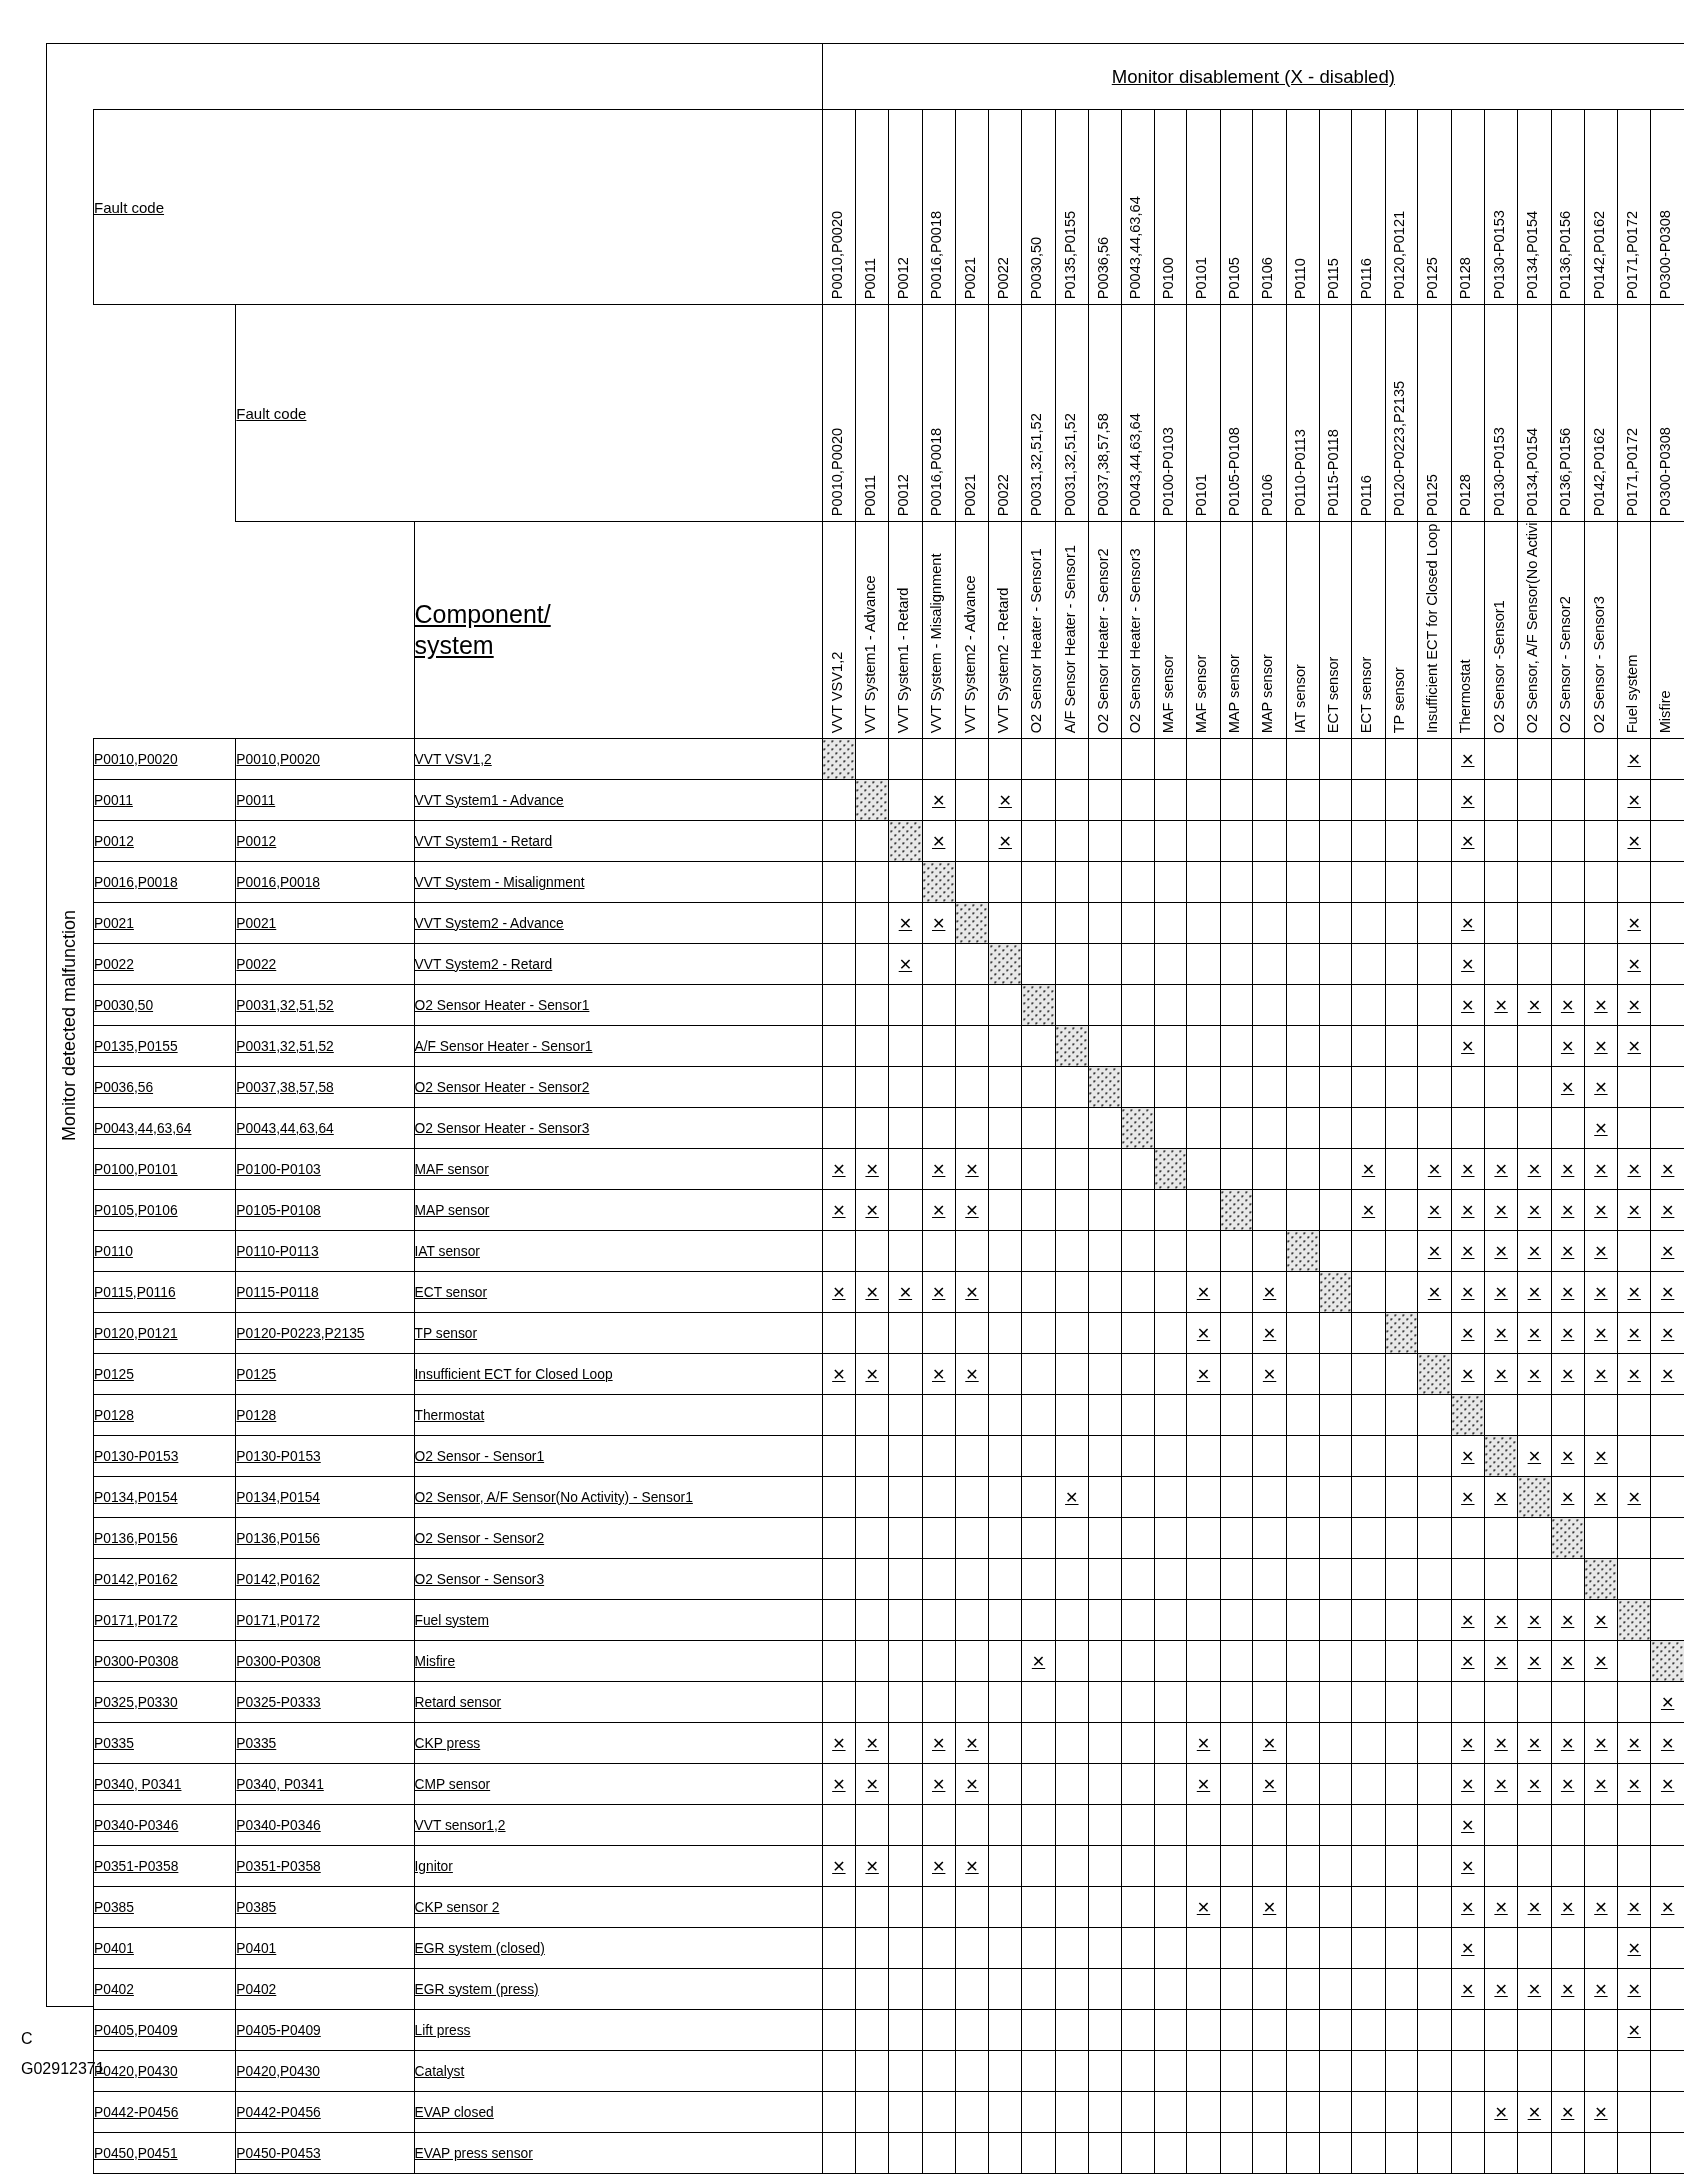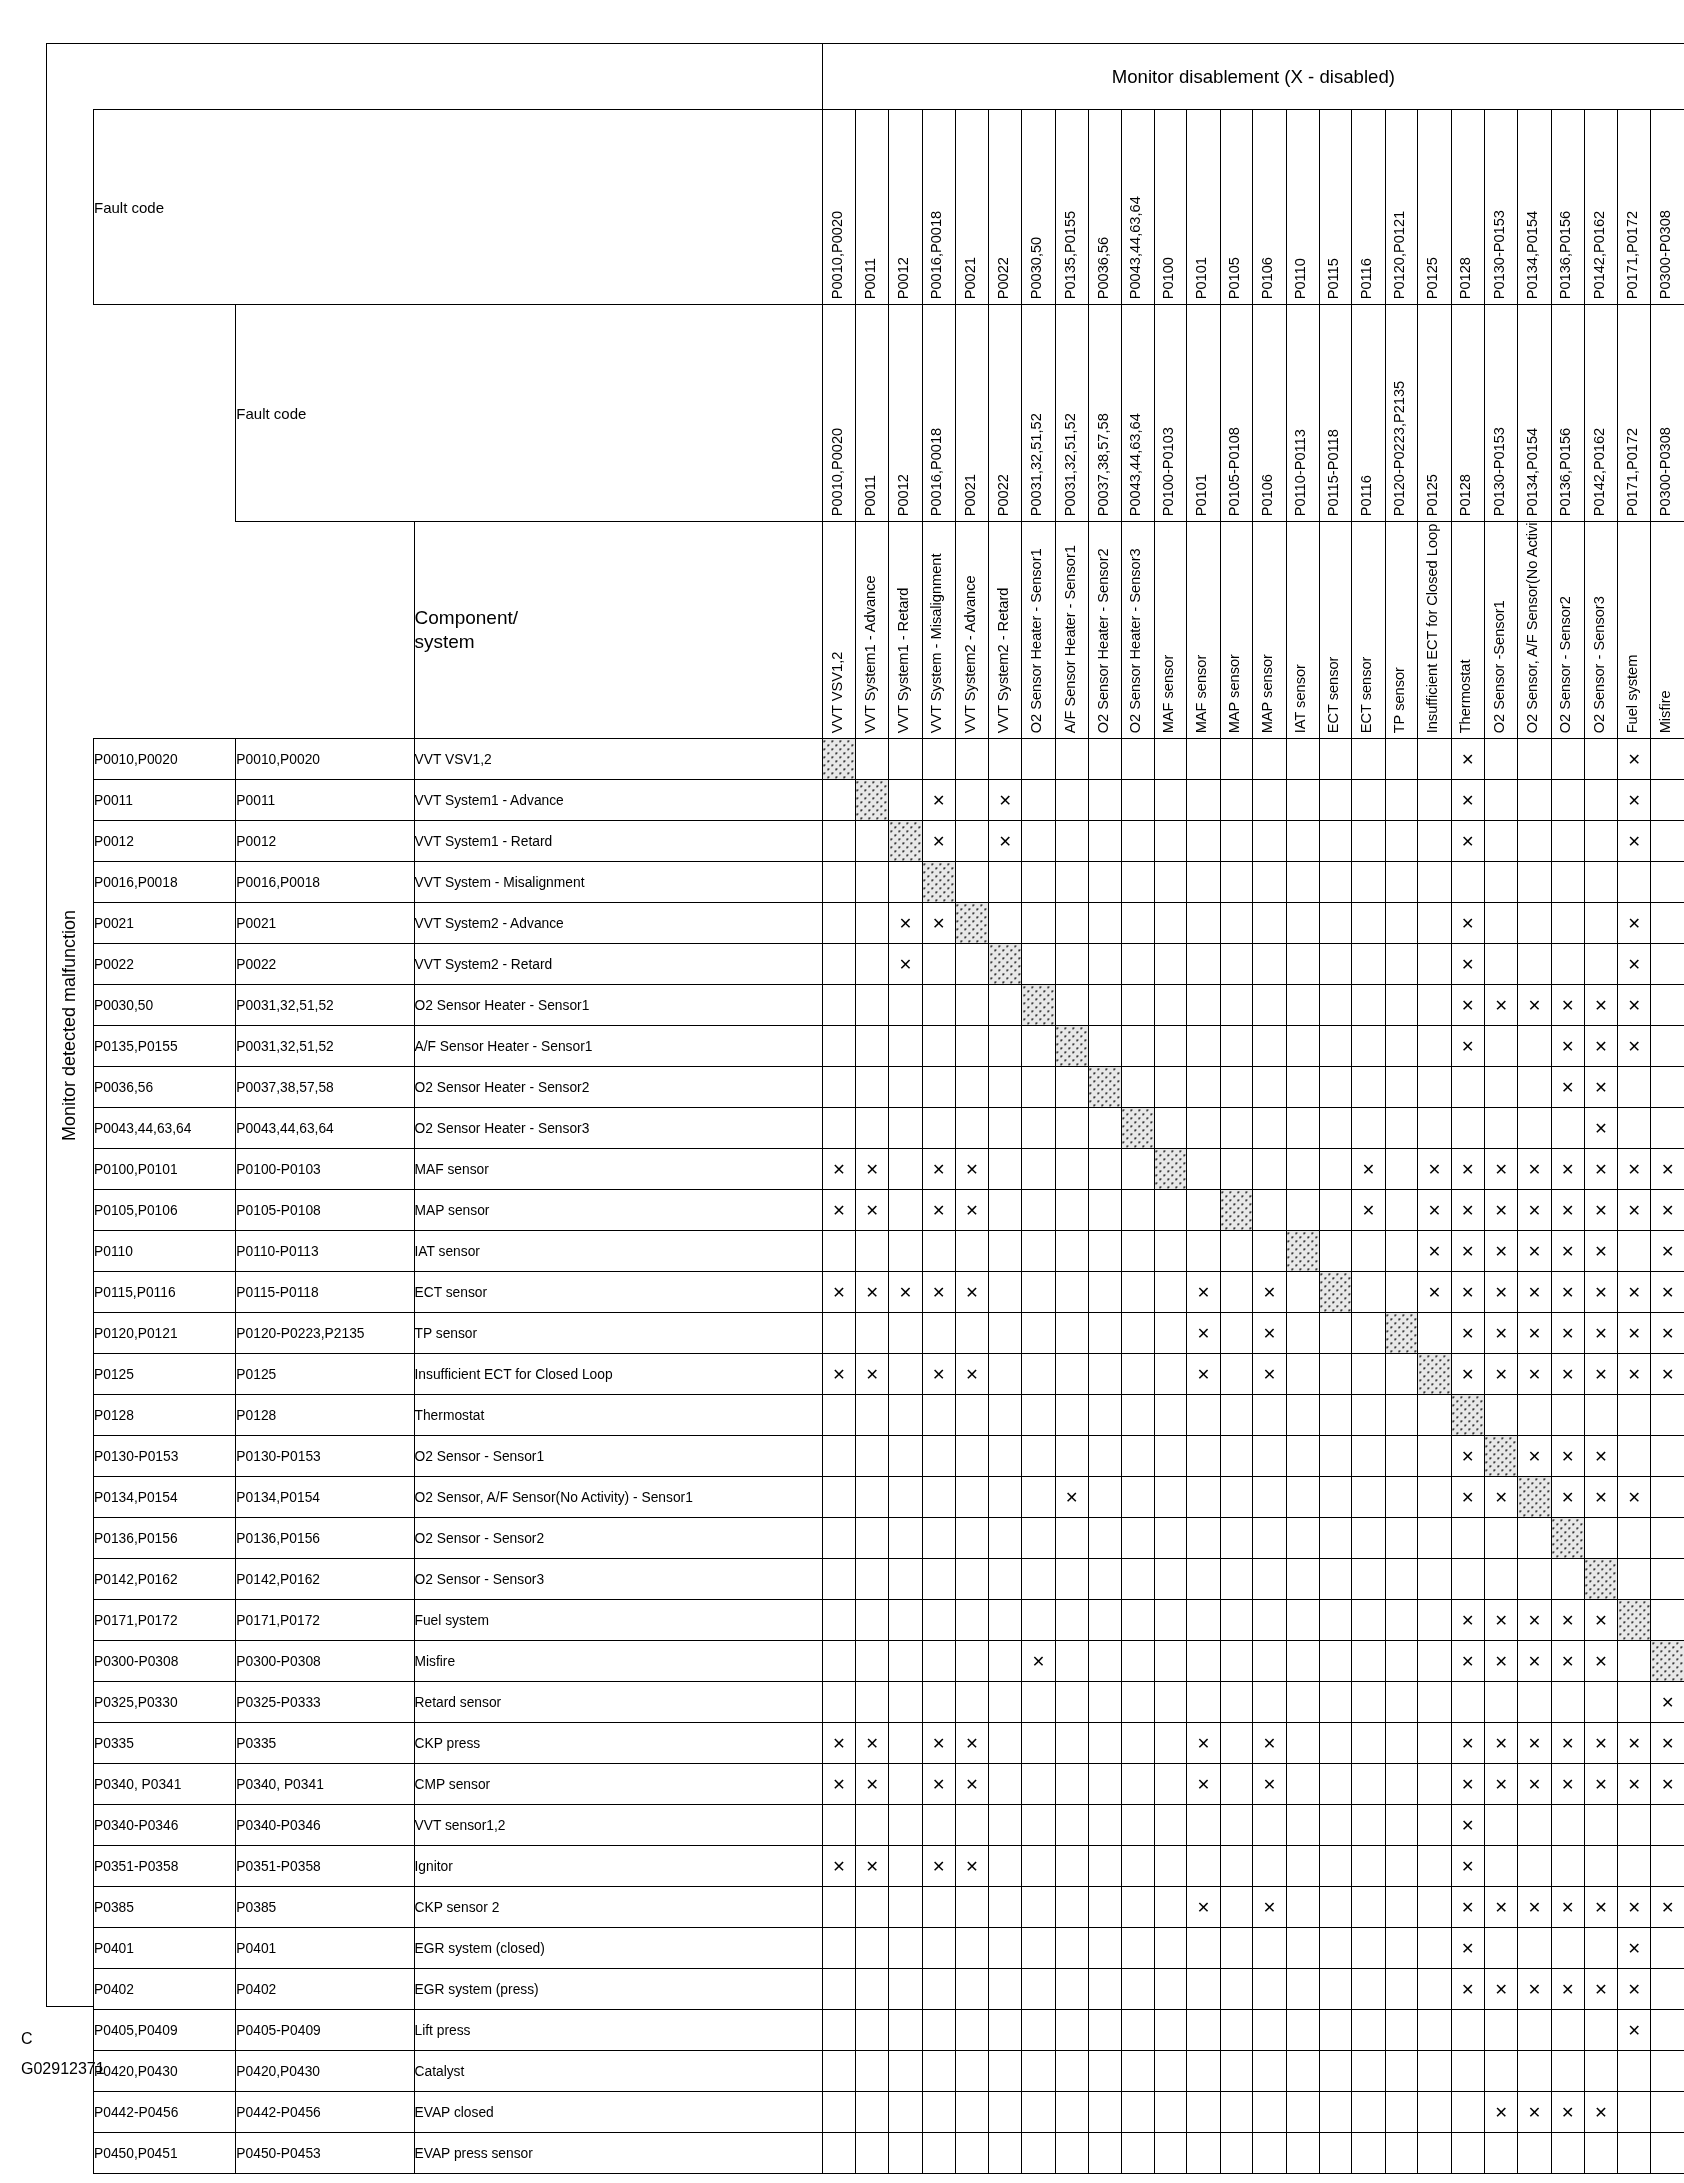--- a/index.html
+++ b/index.html
@@ -6,21 +6,21 @@
   body{width:1685px;height:2183px;font-family:"Liberation Sans",sans-serif;color:#000;position:relative;}
 
   
   #outer-frame{position:absolute;left:46px;top:43px;width:1592px;height:1964px;border:1.6px solid #000;box-sizing:border-box;}
 
   
   #spine{position:absolute;left:46px;top:43px;width:47px;height:1964px;display:flex;align-items:center;justify-content:center;}
   #spine span{transform:rotate(-90deg);white-space:nowrap;font-size:18px;}
 
   
-  table.matrix{position:absolute;left:93px;top:43px;border-collapse:collapse;table-layout:fixed;}
+  table.matrix{position:absolute;left:93px;top:43px;border-collapse:collapse;table-layout:fixed;text-decoration:underline;}
   table.matrix td,table.matrix th{border:0.8px solid #000;padding:0;margin:0;font-weight:normal;background:#fff;}
 
   
   col.c-fc1{width:144px;}
   col.c-fc2{width:180px;}
   col.c-comp{width:413px;}
   col.c-d{width:34px;}
 
   
   .h-band1{height:66px;}
@@ -37,21 +37,21 @@
   .vwrap{position:absolute;left:0;right:0;bottom:4.9px;height:0;}
   .vwrap .vtxt2{
     position:absolute;left:50%;bottom:0;
     white-space:nowrap;font-size:14.6px;line-height:1.05;
     transform:rotate(-90deg);transform-origin:left bottom;
     margin-left:5.7px;
   }
 
   
   .lhead{vertical-align:middle;padding-left:27.6px;font-size:15px;}
-  .lhead-comp{vertical-align:middle;padding-left:81px;font-size:19px;line-height:1.25;}
+  .lhead-comp{vertical-align:middle;padding-left:81px;font-size:25px;line-height:1.25;}
   .blank-cell{border:none !important;background:transparent;}
 
   
   tr.datarow{height:41px;}
   td.lab{font-size:13.8px;padding-left:9.7px;white-space:nowrap;vertical-align:middle;}
   td.cell{text-align:center;vertical-align:middle;font-size:16px;font-weight:bold;}
   td.cell.diag{
     background-color:#e8e8e8;
     background-image:
       radial-gradient(circle at 1.6px 1.6px, #000 0.9px, transparent 1px),

